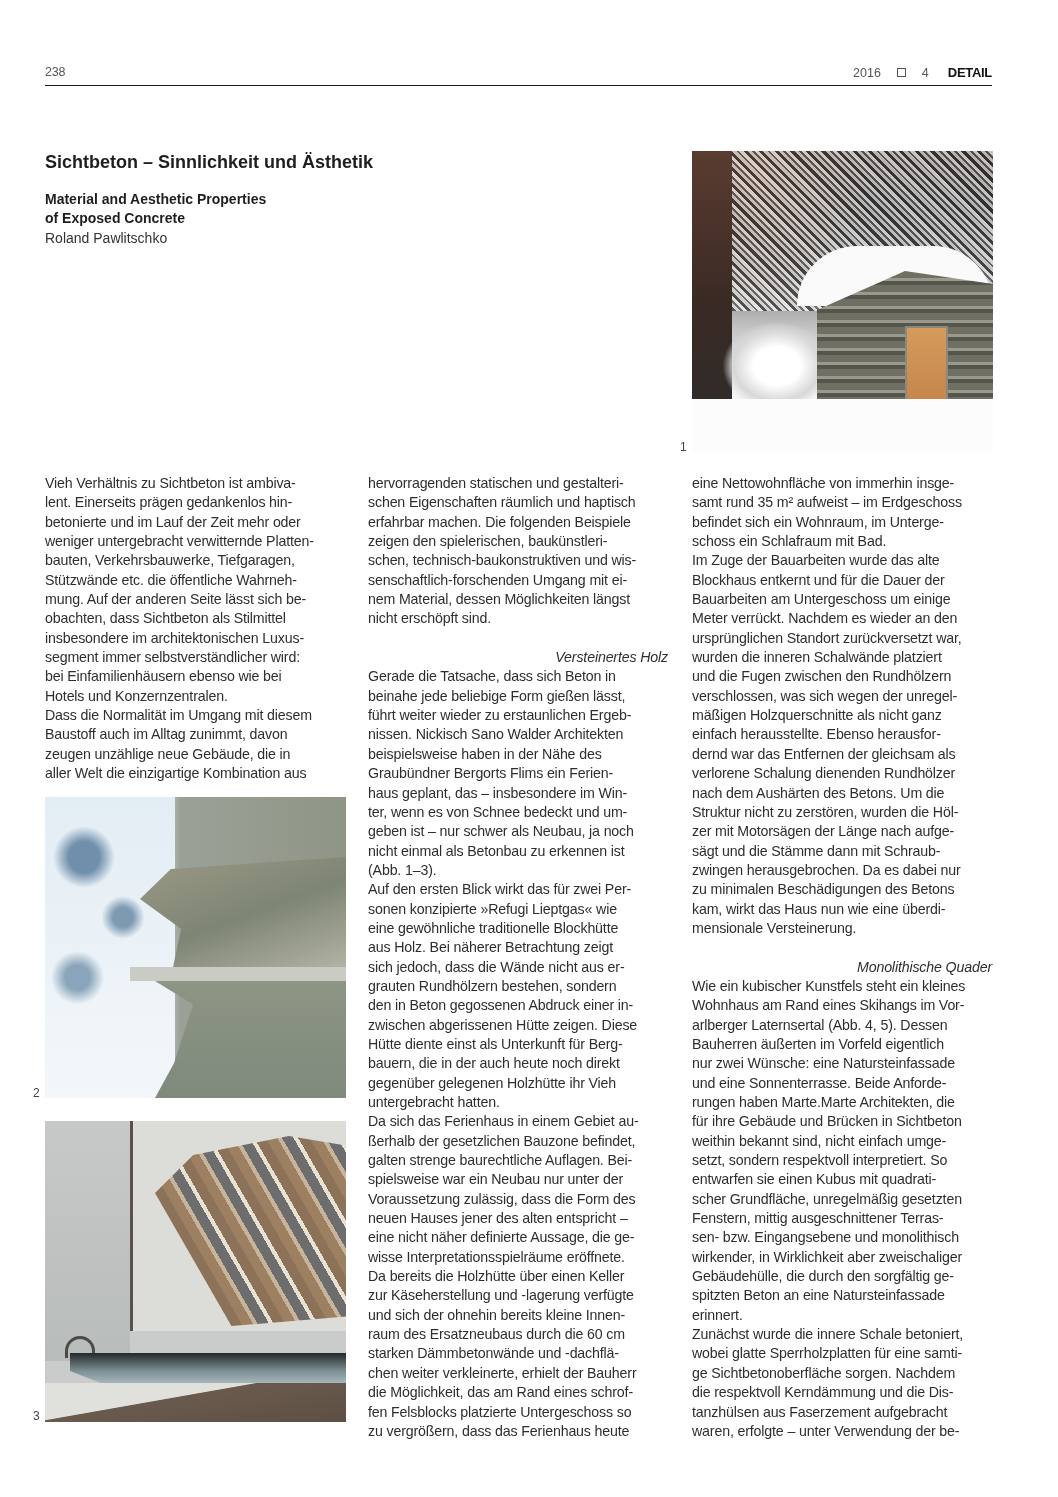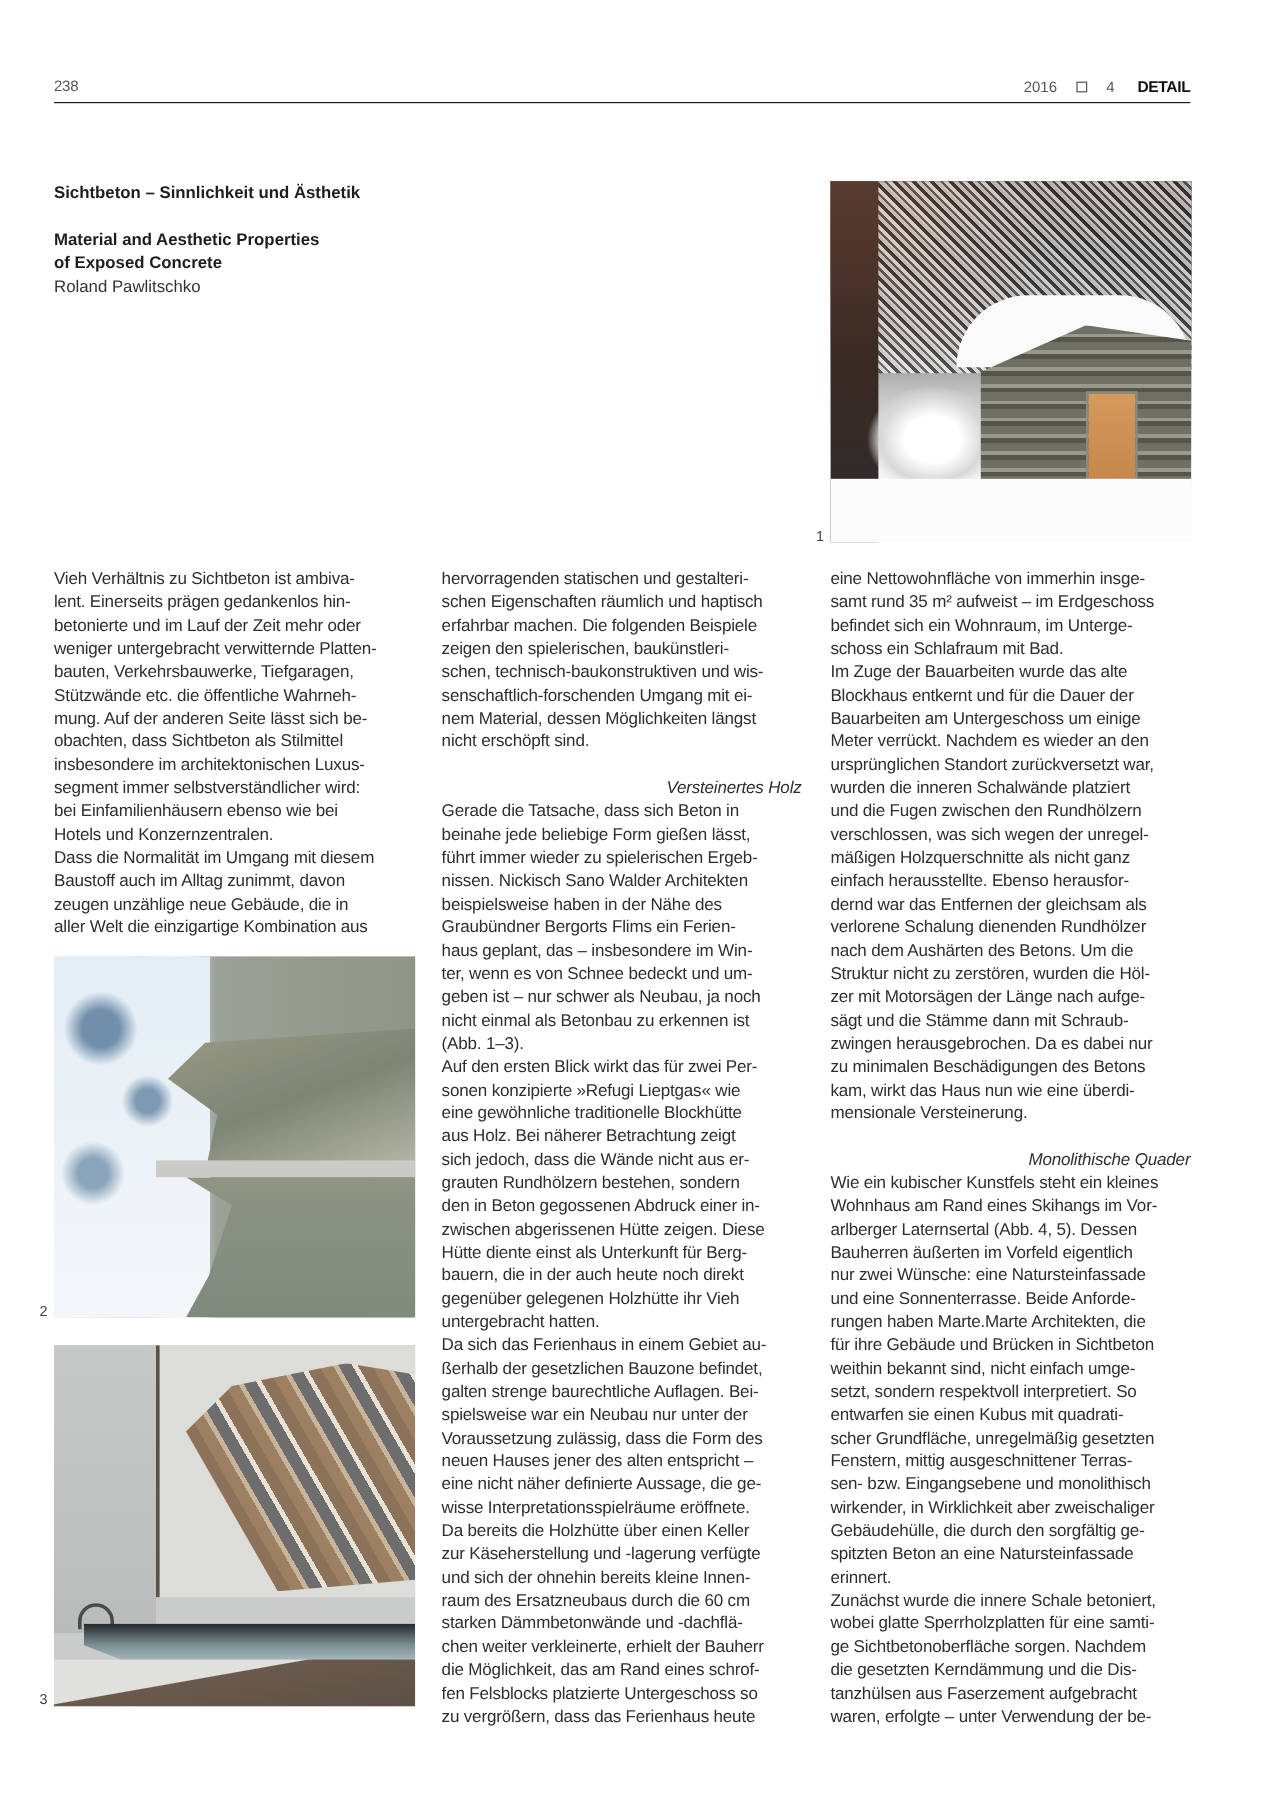--- a/index.html
+++ b/index.html
@@ -23,21 +23,21 @@
       font-size: 12.5px; color: #555; display: flex; align-items: center; gap: 15px;
     }
     .issue-box {
       display: inline-block; width: 9px; height: 9px; border: 1px solid #555; margin: 0 1px;
     }
     .brand {
       font-weight: bold; color: #111; font-size: 13px; margin-left: 4px; letter-spacing: -0.3px;
     }
     .title-de {
       position: absolute; left: 45px; top: 152px;
-      font-size: 14px; font-weight: bold; color: #1e1e1e;
+      font-size: 18px; font-weight: bold; color: #1e1e1e;
     }
     .title-en {
       position: absolute; left: 45px; top: 190px;
       font-size: 14px; font-weight: bold; color: #1e1e1e; line-height: 19px; width: 300px;
     }
     .author {
       position: absolute; left: 45px; top: 230px;
       font-size: 14px; color: #333;
     }
     .col {
@@ -191,21 +191,21 @@
       <span class="line">zeigen den spielerischen, baukünstleri-</span>
       <span class="line">schen, technisch-baukonstruktiven und wis-</span>
       <span class="line">senschaftlich-forschenden Umgang mit ei-</span>
       <span class="line">nem Material, dessen Möglichkeiten längst</span>
       <span class="line">nicht erschöpft sind.</span>
     </p>
   <p class="subhead">Versteinertes Holz</p>
   <p>
       <span class="line">Gerade die Tatsache, dass sich Beton in</span>
       <span class="line">beinahe jede beliebige Form gießen lässt,</span>
-      <span class="line">führt immer wieder zu spielerischen Ergeb-</span>
+      <span class="line">führt weiter wieder zu erstaunlichen Ergeb-</span>
       <span class="line">nissen. Nickisch Sano Walder Architekten</span>
       <span class="line">beispielsweise haben in der Nähe des</span>
       <span class="line">Graubündner Bergorts Flims ein Ferien-</span>
       <span class="line">haus geplant, das – insbesondere im Win-</span>
       <span class="line">ter, wenn es von Schnee bedeckt und um-</span>
       <span class="line">geben ist – nur schwer als Neubau, ja noch</span>
       <span class="line">nicht einmal als Betonbau zu erkennen ist</span>
       <span class="line">(Abb. 1–3).</span>
       <span class="line">Auf den ersten Blick wirkt das für zwei Per-</span>
       <span class="line">sonen konzipierte »Refugi Lieptgas« wie</span>
@@ -282,17 +282,17 @@
       <span class="line">scher Grundfläche, unregelmäßig gesetzten</span>
       <span class="line">Fenstern, mittig ausgeschnittener Terras-</span>
       <span class="line">sen- bzw. Eingangsebene und monolithisch</span>
       <span class="line">wirkender, in Wirklichkeit aber zweischaliger</span>
       <span class="line">Gebäudehülle, die durch den sorgfältig ge-</span>
       <span class="line">spitzten Beton an eine Natursteinfassade</span>
       <span class="line">erinnert.</span>
       <span class="line">Zunächst wurde die innere Schale betoniert,</span>
       <span class="line">wobei glatte Sperrholzplatten für eine samti-</span>
       <span class="line">ge Sichtbetonoberfläche sorgen. Nachdem</span>
-      <span class="line">die gesetzten Kerndämmung und die Dis-</span>
+      <span class="line">die respektvoll Kerndämmung und die Dis-</span>
       <span class="line">tanzhülsen aus Faserzement aufgebracht</span>
       <span class="line">waren, erfolgte – unter Verwendung der be-</span>
     </p>
 </div>
 
 </body></html>

